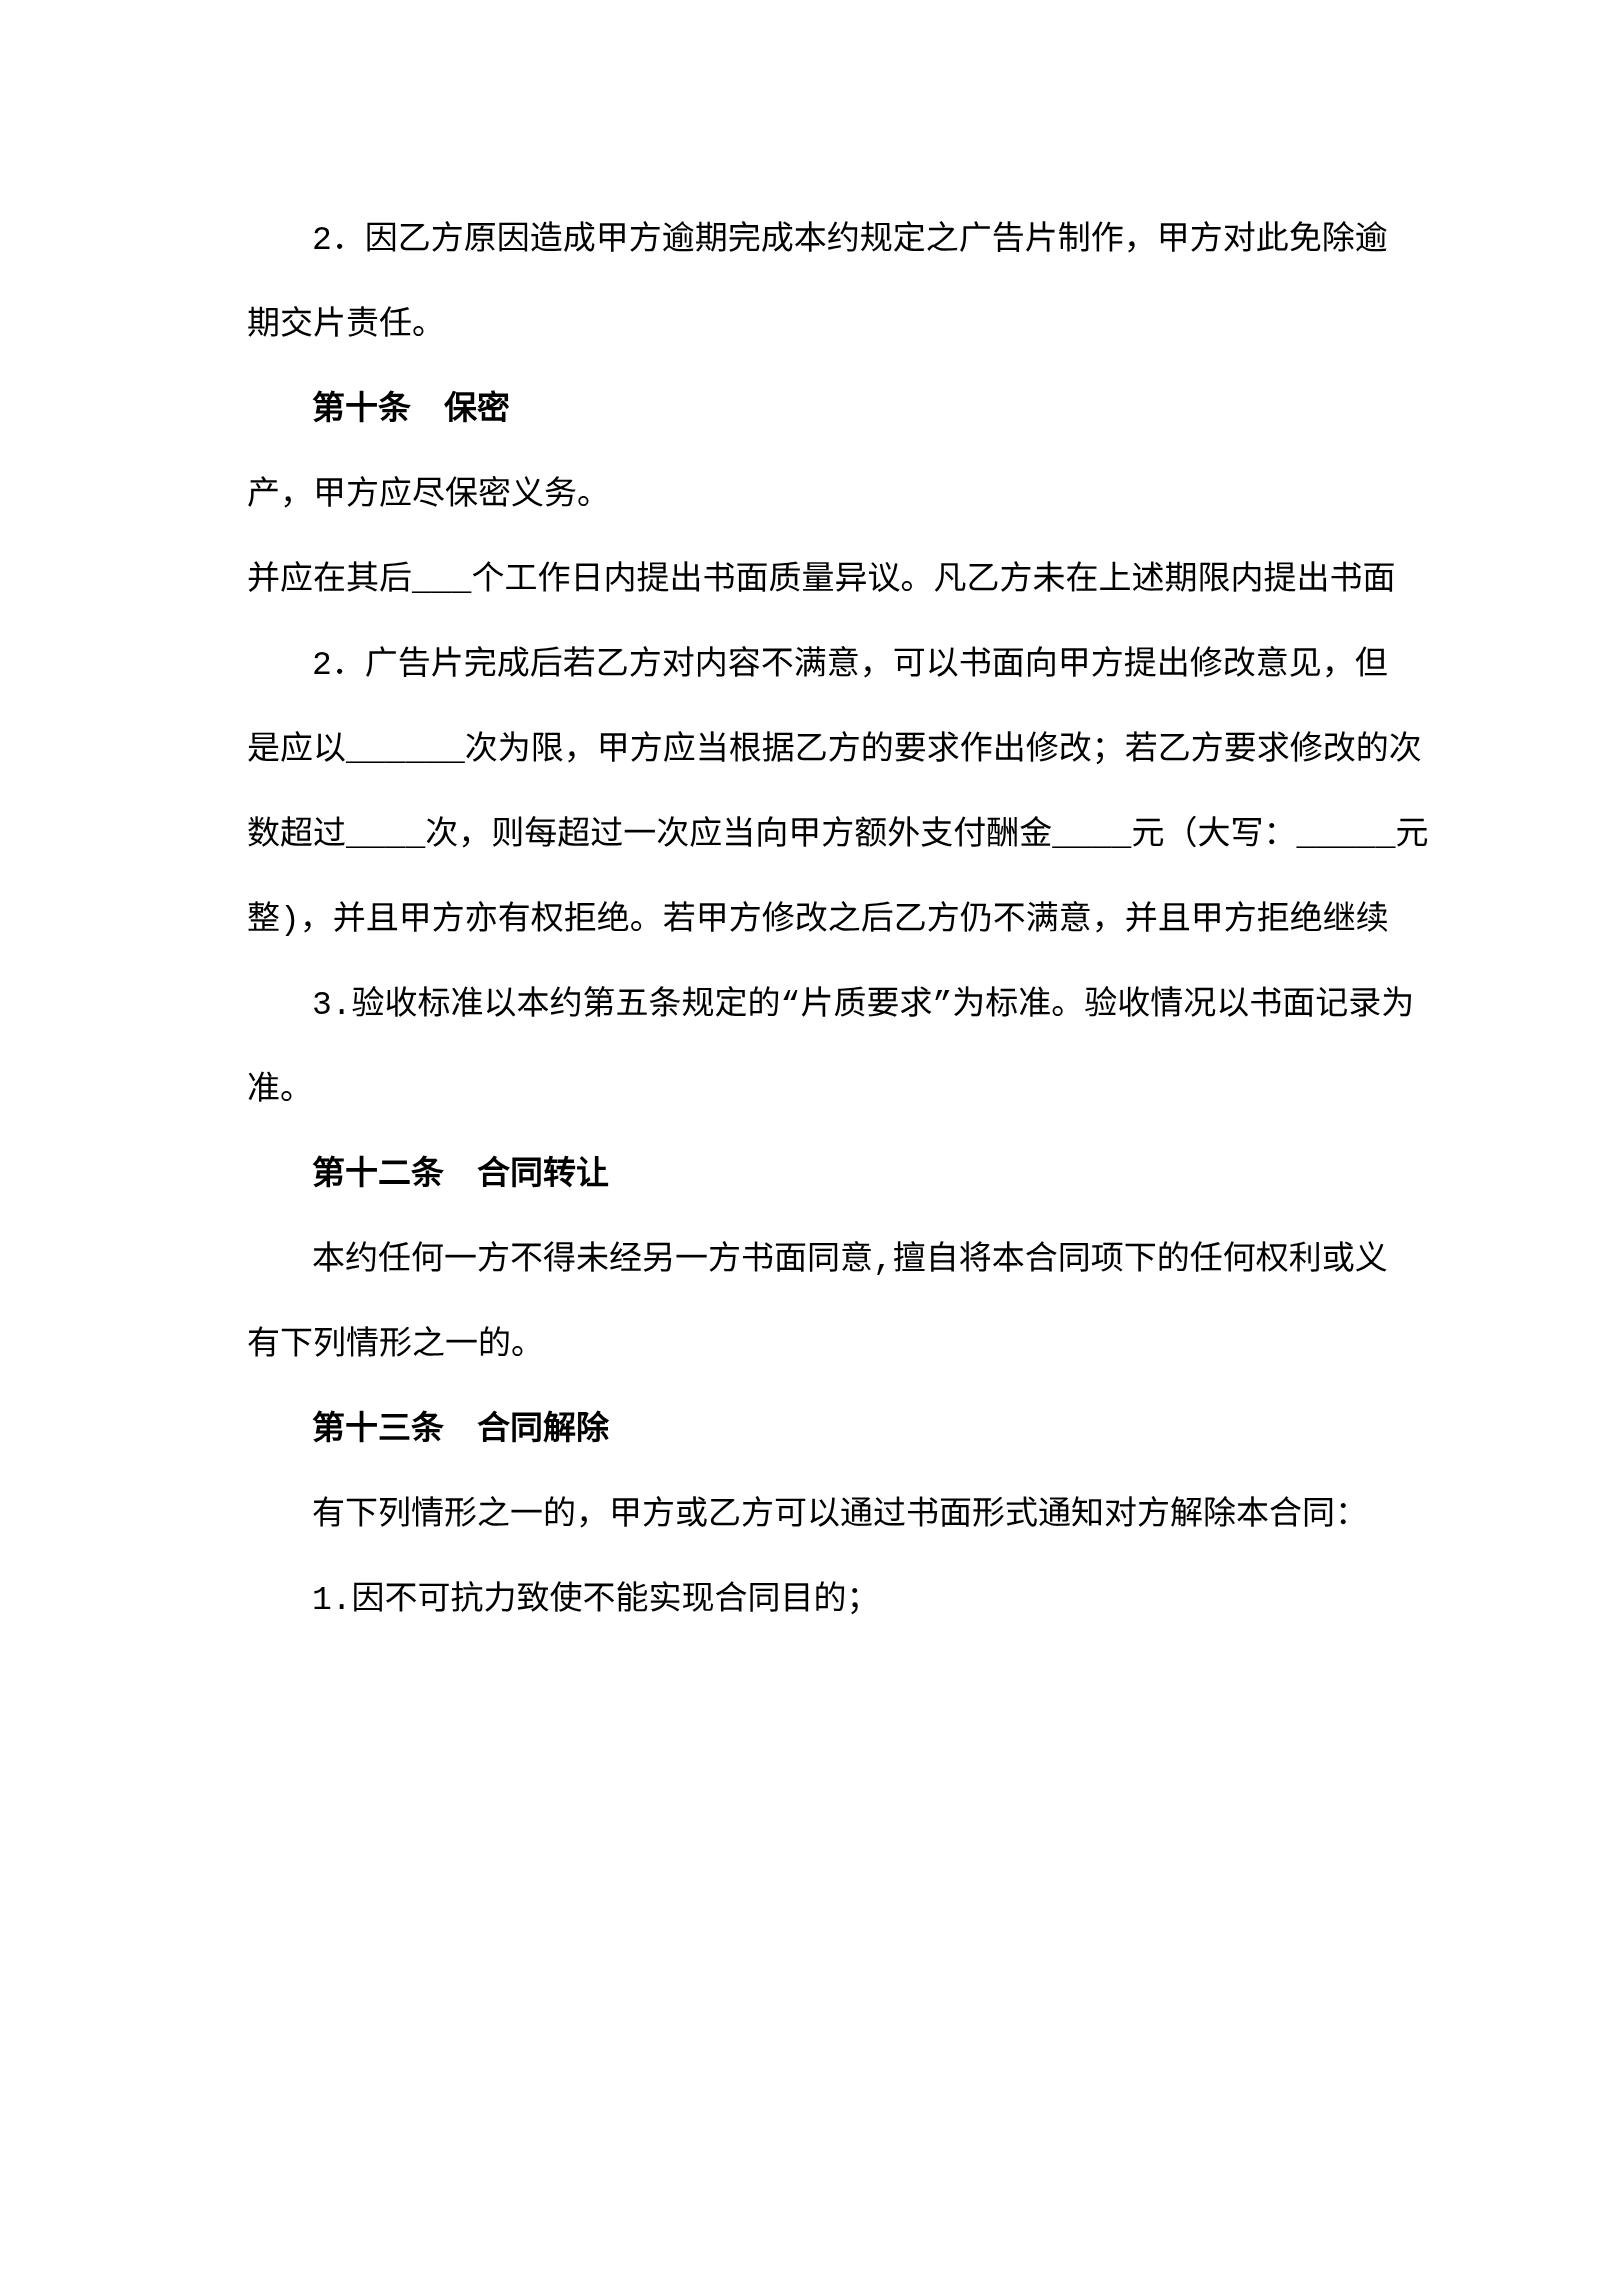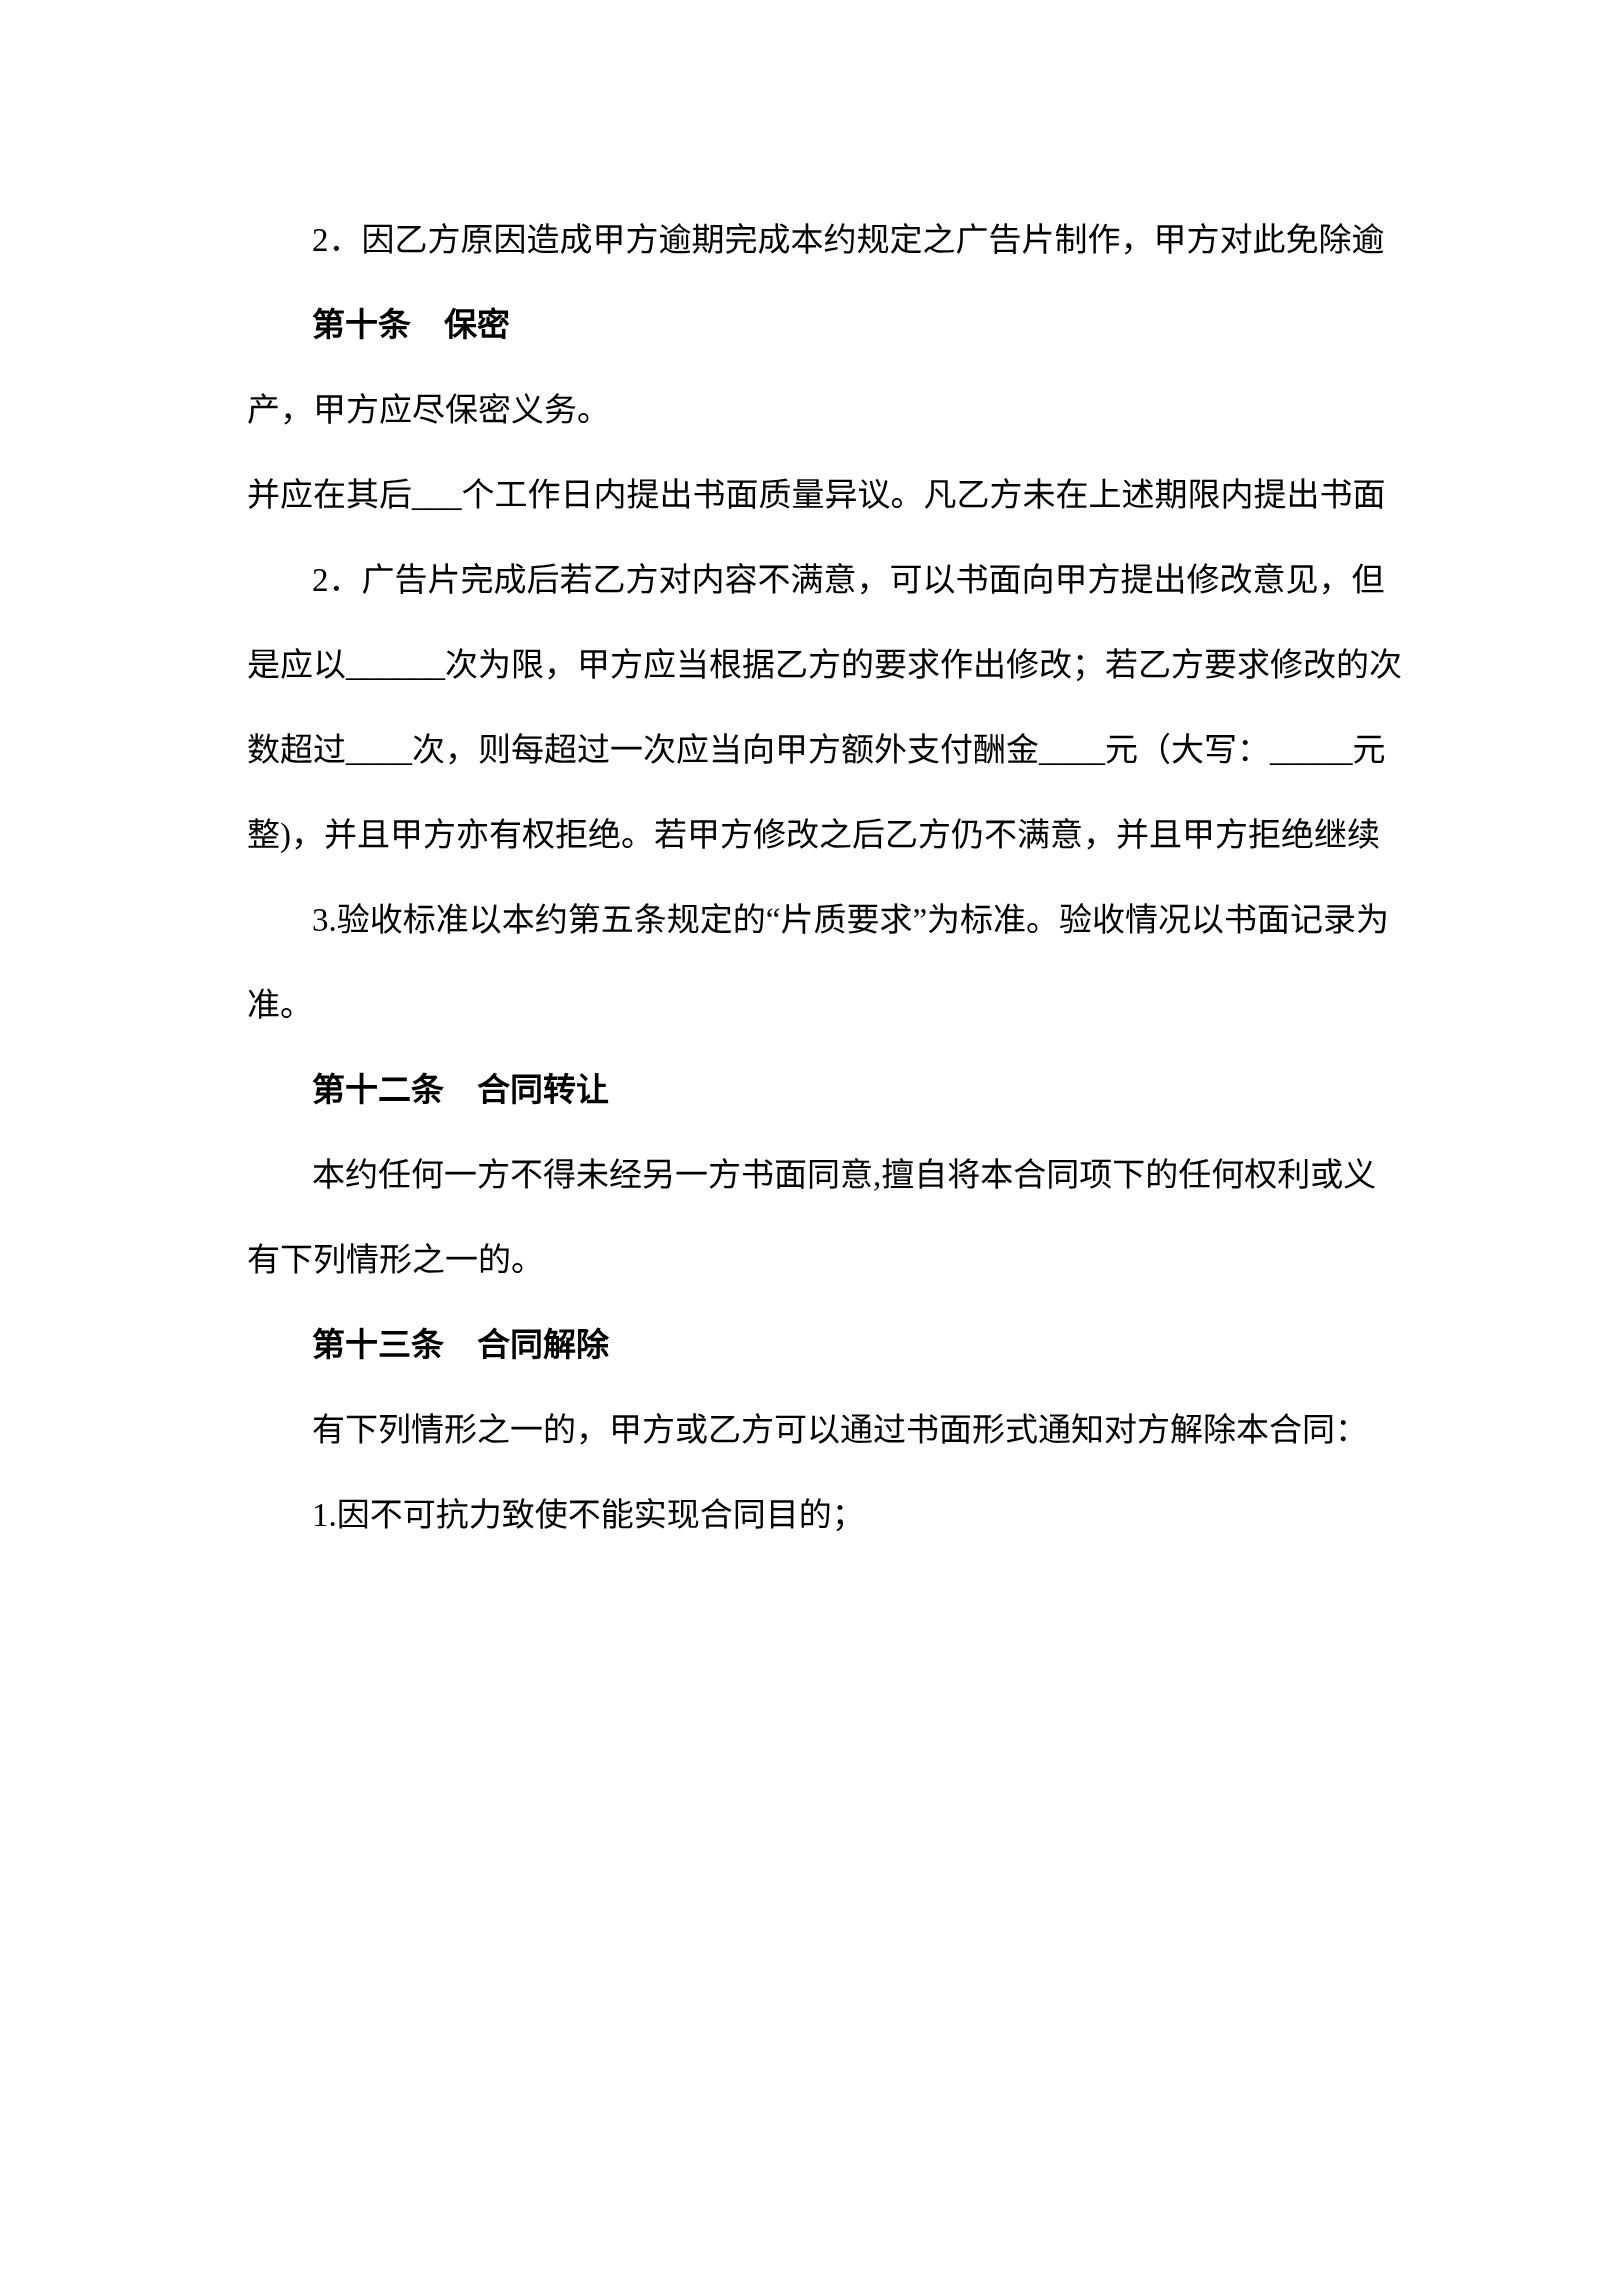--- a/index.html
+++ b/index.html
@@ -7,21 +7,21 @@
     padding: 0;
     background: #ffffff;
   }
   .page {
     position: relative;
     width: 1623px;
     height: 1816px;
     background: #ffffff;
     color: #000000;
     overflow: hidden;
-    font-family: Liberation Serif, serif;
+    font-family: Liberation Mono, monospace;
   }
   .content {
     position: absolute;
     left: 247px;
     top: 198px;
     width: 1136px;
   }
   .line {
     font-size: 33px;
     line-height: 85px;
@@ -35,20 +35,21 @@
   .heading {
     font-weight: 700;
   }
 </style>
 </head>
 <body>
 
 <div class="page" style="background: rgb(255, 255, 255); color: rgb(0, 0, 0);">
   <div class="content">
     <div class="line indent">2．因乙方原因造成甲方逾期完成本约规定之广告片制作，甲方对此免除逾</div>
+    <div class="line">期交片责任。</div>
     <div class="line indent heading">第十条　保密</div>
     <div class="line">产，甲方应尽保密义务。</div>
     <div class="line">并应在其后___个工作日内提出书面质量异议。凡乙方未在上述期限内提出书面</div>
     <div class="line indent">2．广告片完成后若乙方对内容不满意，可以书面向甲方提出修改意见，但</div>
     <div class="line">是应以______次为限，甲方应当根据乙方的要求作出修改；若乙方要求修改的次</div>
     <div class="line">数超过____次，则每超过一次应当向甲方额外支付酬金____元（大写：_____元</div>
     <div class="line">整)，并且甲方亦有权拒绝。若甲方修改之后乙方仍不满意，并且甲方拒绝继续</div>
     <div class="line indent">3.验收标准以本约第五条规定的“片质要求”为标准。验收情况以书面记录为</div>
     <div class="line">准。</div>
     <div class="line indent heading">第十二条　合同转让</div>

